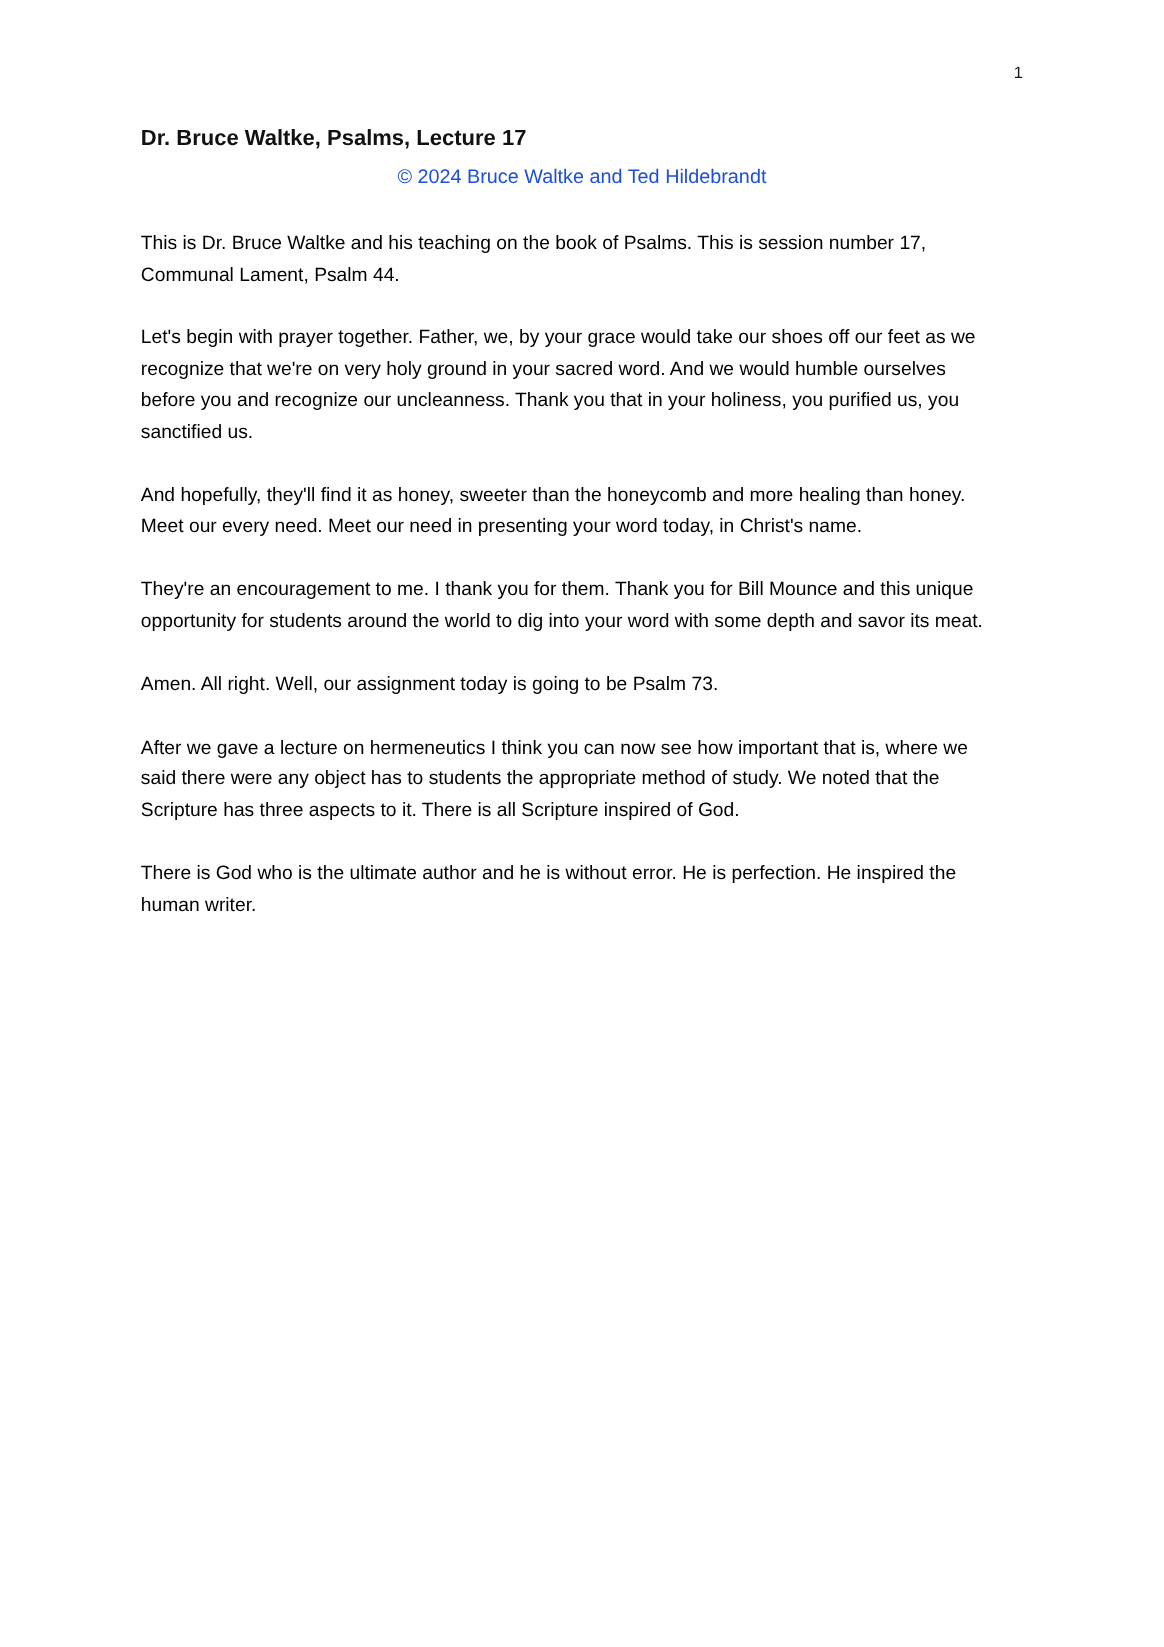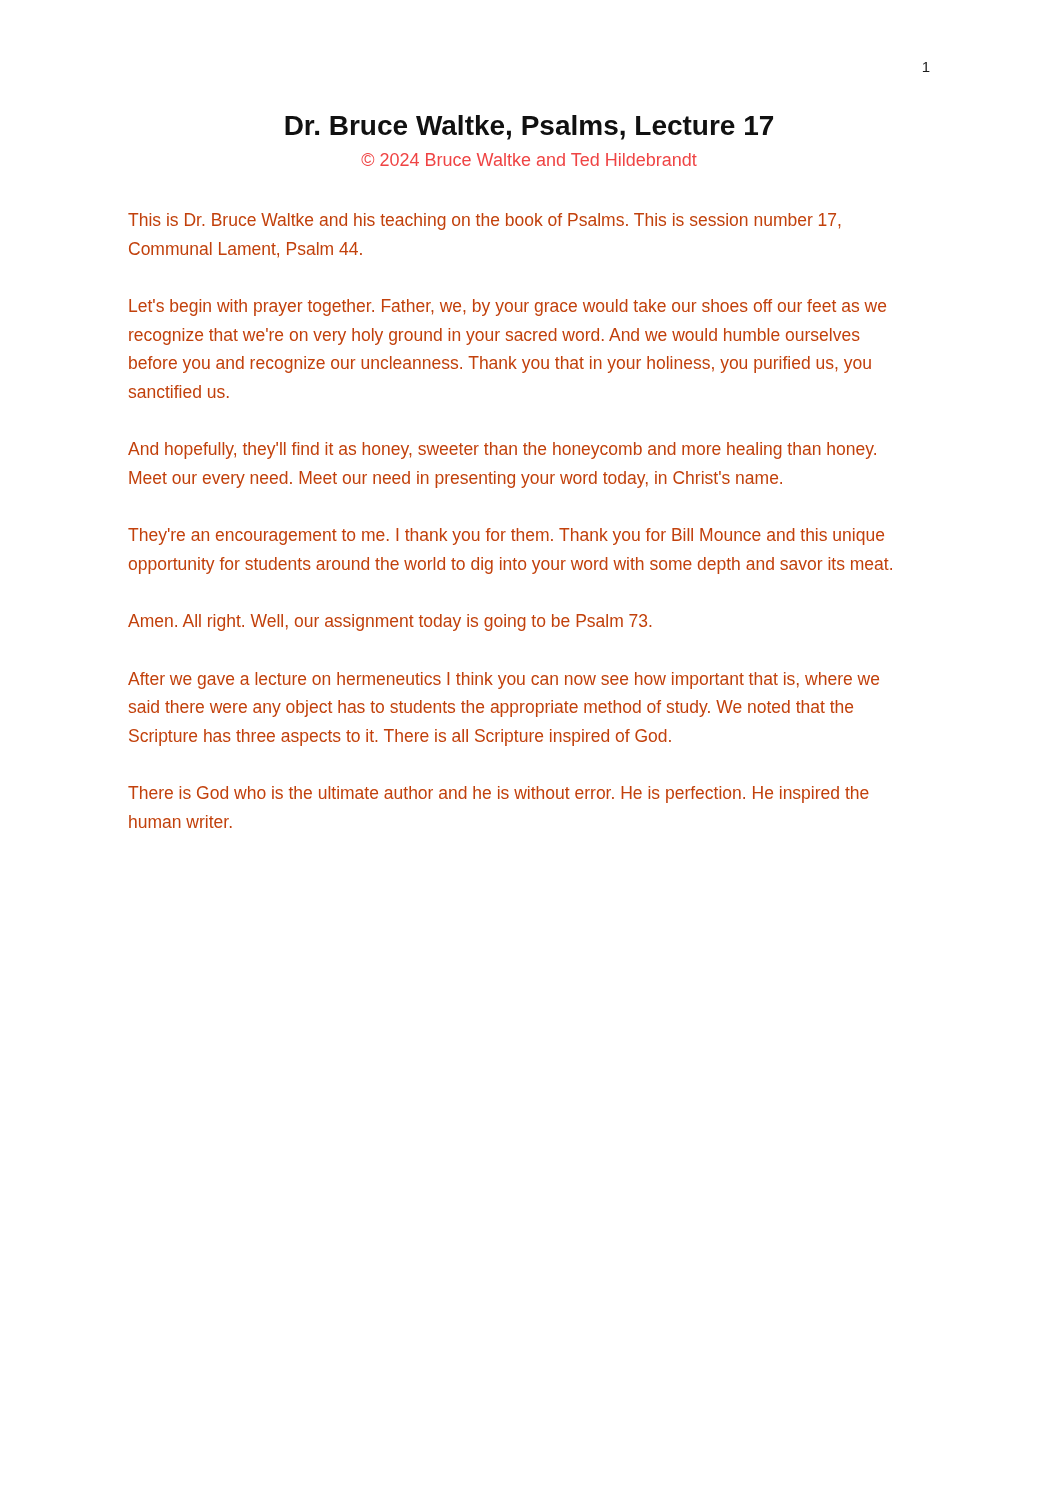--- a/index.html
+++ b/index.html
@@ -22,39 +22,39 @@
     padding: 58px 128px 40px 128px;
   }
   .page-number {
     text-align: right;
     font-size: 15px;
     line-height: 18px;
     margin: 0 0 34px 0;
     color: #1c1c1c;
   }
   h1.doc-title {
-    text-align: center;
-    font-size: 28px;
+    text-align: left;
+    font-size: 20px;
     line-height: 32px;
     font-weight: bold;
     margin: 0 0 6px 0;
     color: #111111;
   }
   .copyright {
     text-align: center;
     font-size: 18px;
     line-height: 24px;
     margin: 0 0 34px 0;
-    color: #ef4444;
+    color: #1d4ed8;
   }
   p.body-para {
     font-size: 17.5px;
     line-height: 28.5px;
     margin: 0 16px 29px 0;
-    color: #c2410c;
+    color: #000000;
     text-align: left;
   }
 </style>
 </head>
 <body>
 
 <div class="page">
 
   <div class="page-number">1</div>
 

